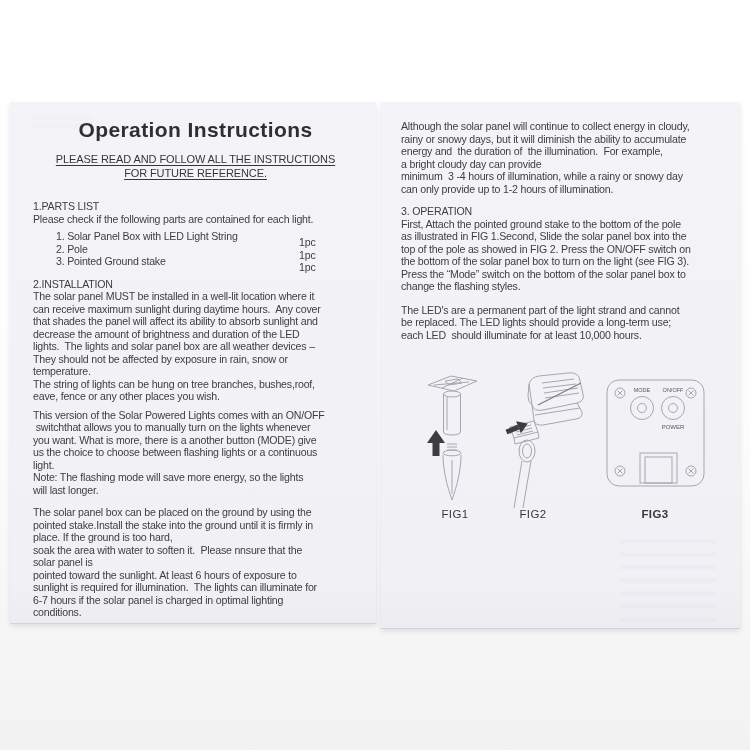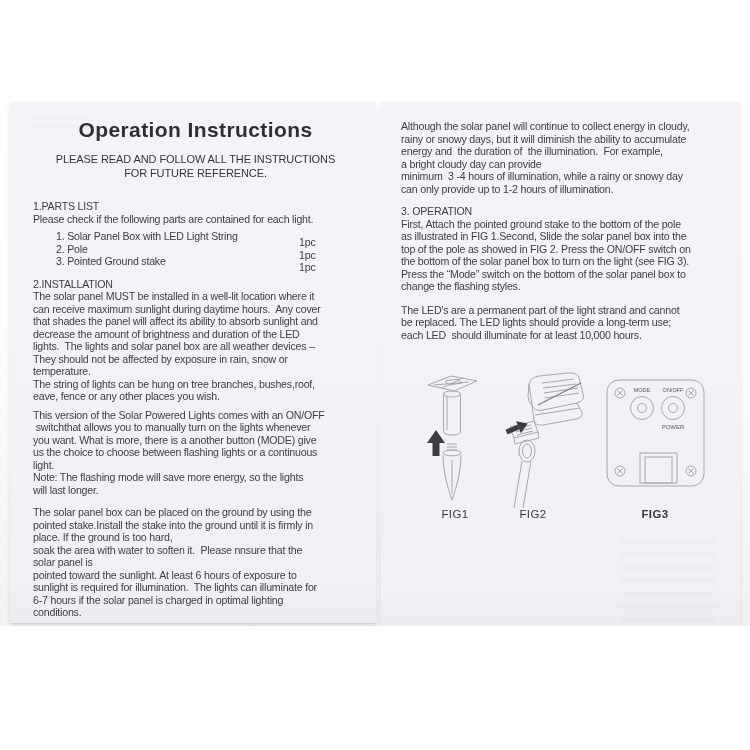--- a/index.html
+++ b/index.html
@@ -2,41 +2,41 @@
 <html><head>
 <meta charset="utf-8">
 <style>
   html,body{margin:0;padding:0;}
   body{
     width:750px;height:750px;
     font-family:"Liberation Sans",sans-serif;
     background:#ffffff;
   }
   .photo{
-    position:relative;width:750px;height:626px;overflow:hidden;
+    position:relative;width:750px;height:750px;overflow:hidden;
     background:linear-gradient(180deg,#ffffff 0%,#fdfdfd 55%,#f2f2f2 100%);
   }
   .page{
     position:absolute;
     background:linear-gradient(180deg,#f4f4f8 0%,#f0f0f5 92%,#ececf1 100%);
     box-shadow:0 1px 0 #d2d2d8, 0 3px 5px rgba(0,0,0,0.10);
     color:#3d3d42;
     overflow:hidden;
   }
   .page-left{left:10px;top:102px;width:366px;height:521px;}
   .page-right{left:381px;top:102px;width:359px;height:526px;}
   .pl-content{padding:14px 18px 0 23px;}
   .pr-content{padding:18px 16px 0 20px;}
   .title{
     margin:2px 0 0 0;
     font-size:21px;font-weight:bold;letter-spacing:.4px;
     text-align:center;color:#2f2f33;line-height:24px;
   }
   .notice{margin-top:10px;text-align:center;font-size:11px;line-height:14px;color:#36363a;letter-spacing:-0.1px;}
-  .notice .nl{text-underline-offset:2px;}
+  .notice .nl{text-decoration:underline;text-underline-offset:2px;}
   .bt{
     font-size:10.6px;line-height:12.5px;letter-spacing:-0.2px;
     white-space:pre;color:#3d3d42;
   }
   .sec1-head{margin-top:20px;}
   .parts{margin-top:5px;padding-left:5px;margin-left:18px;}
   .part-row{position:relative;height:12.5px;font-size:10.6px;line-height:12.5px;letter-spacing:-0.2px;}
   .part-qty{position:absolute;left:243px;top:6px;}
   .sec2-head{margin-top:10px;}
   .para2-gap{margin-top:6px;}

